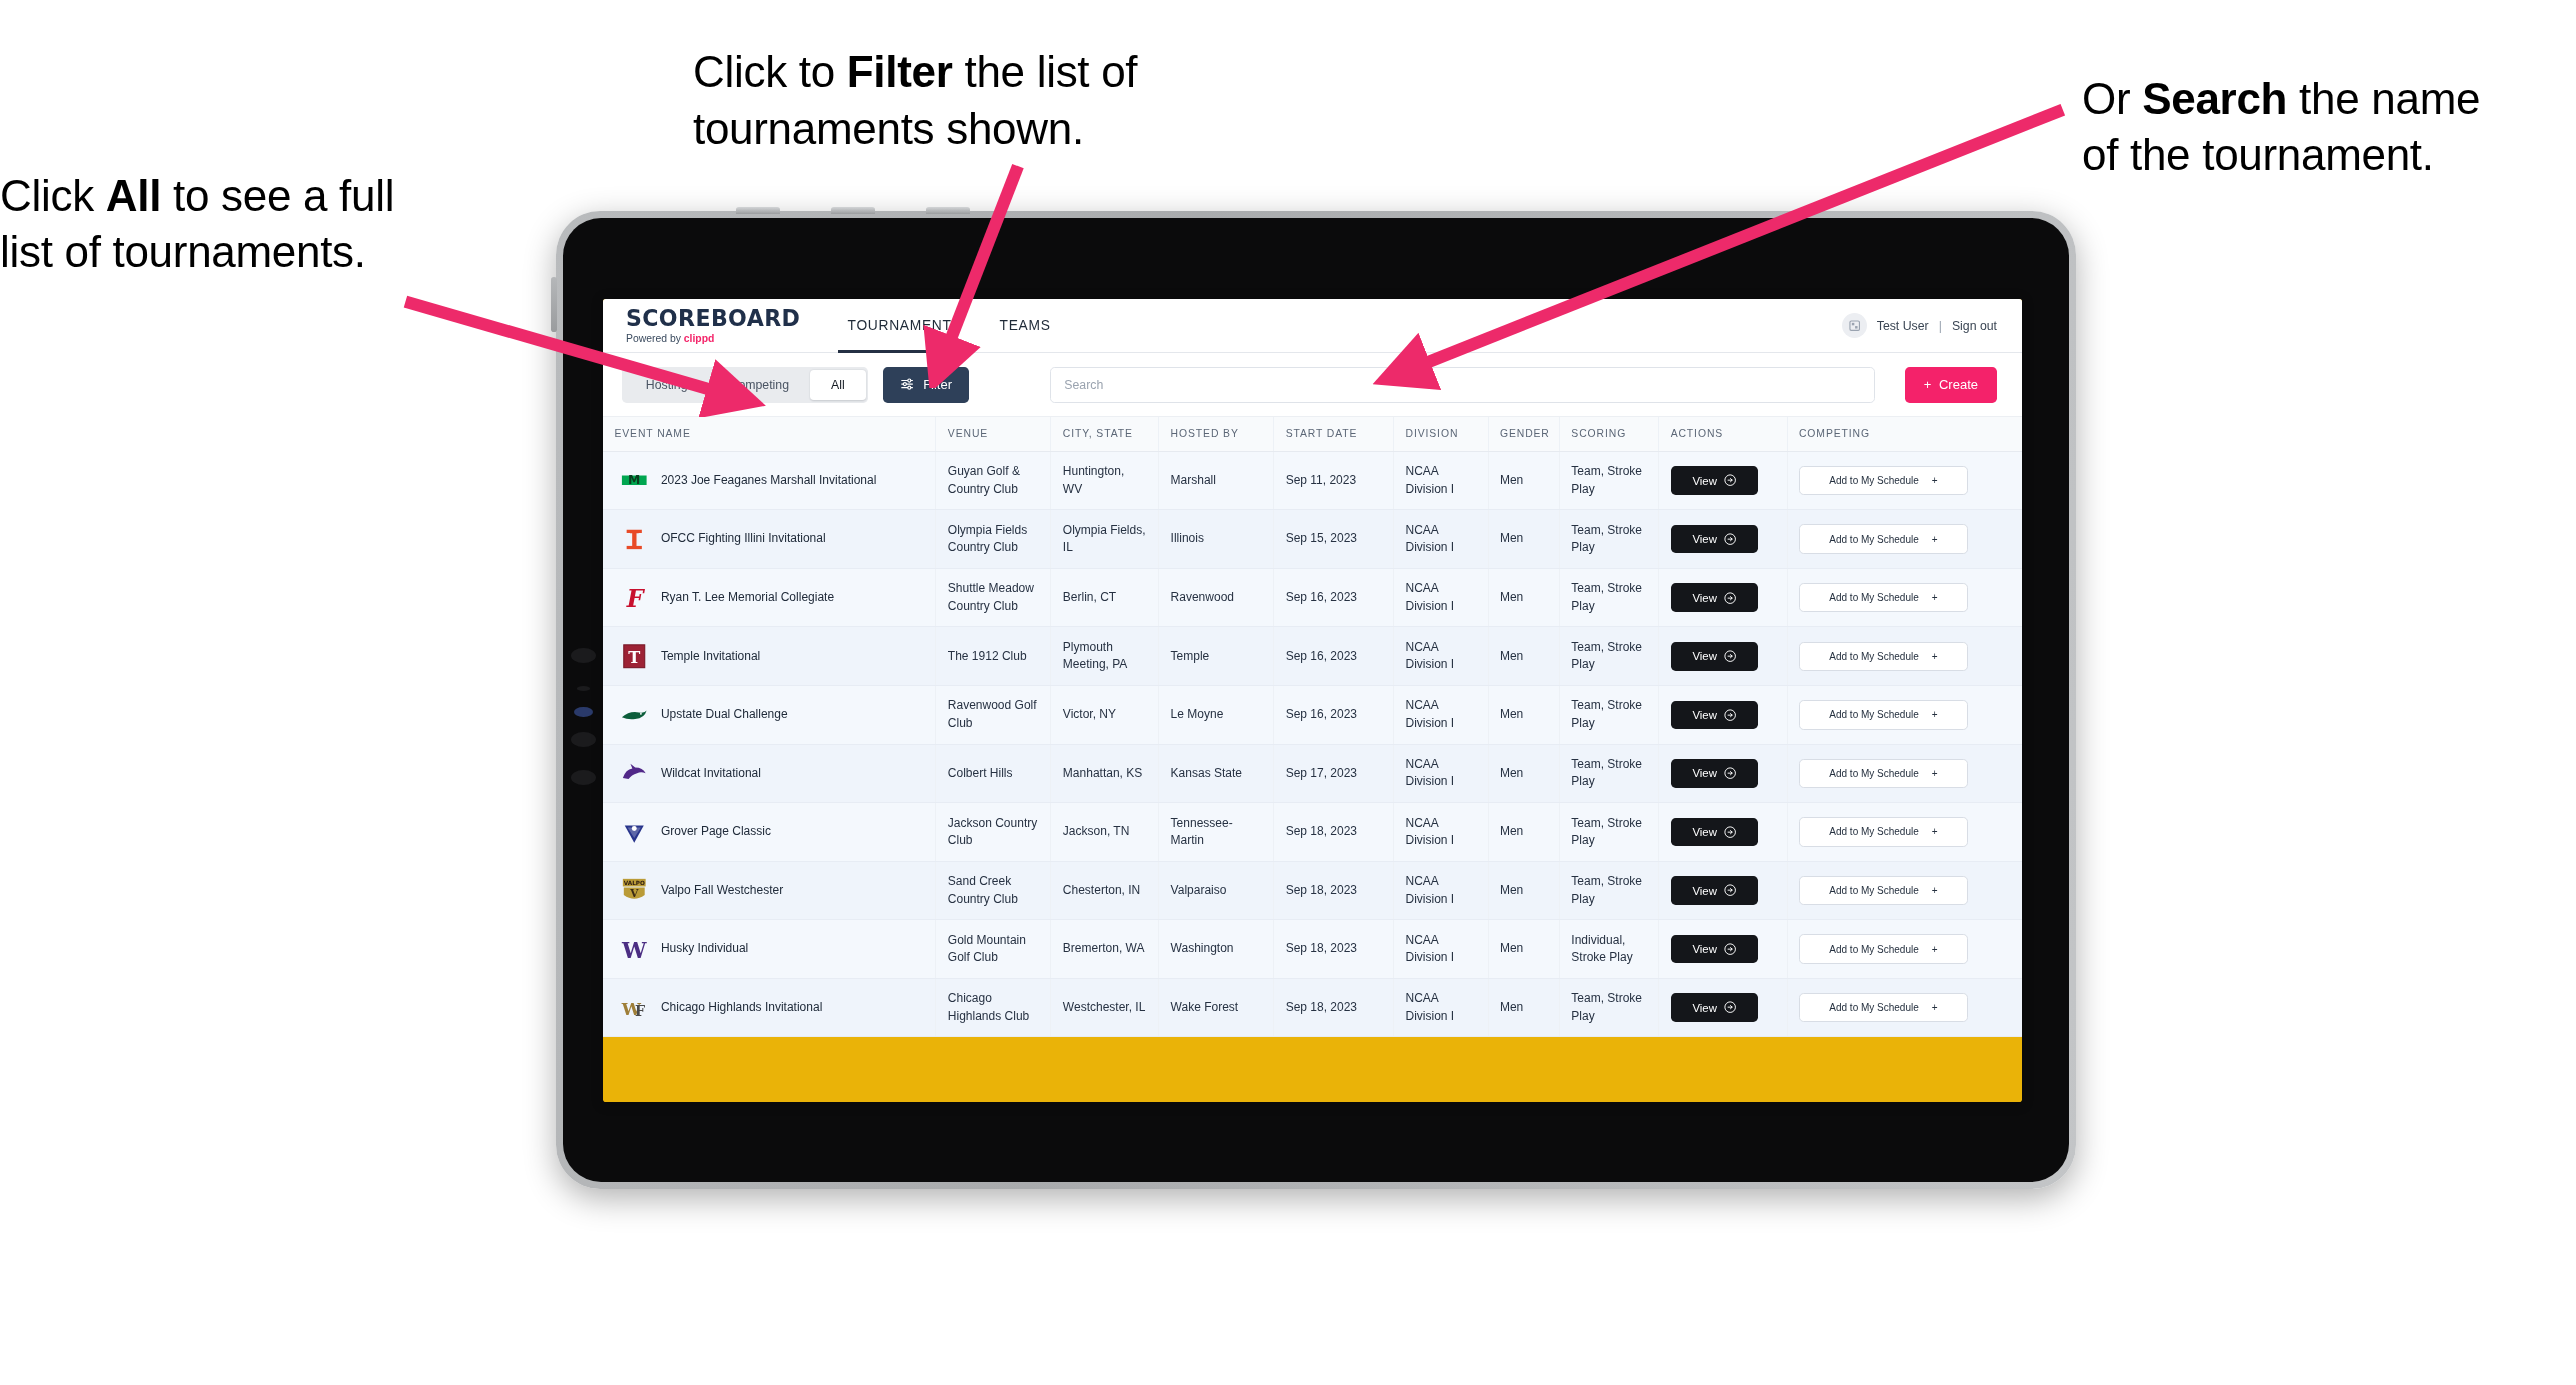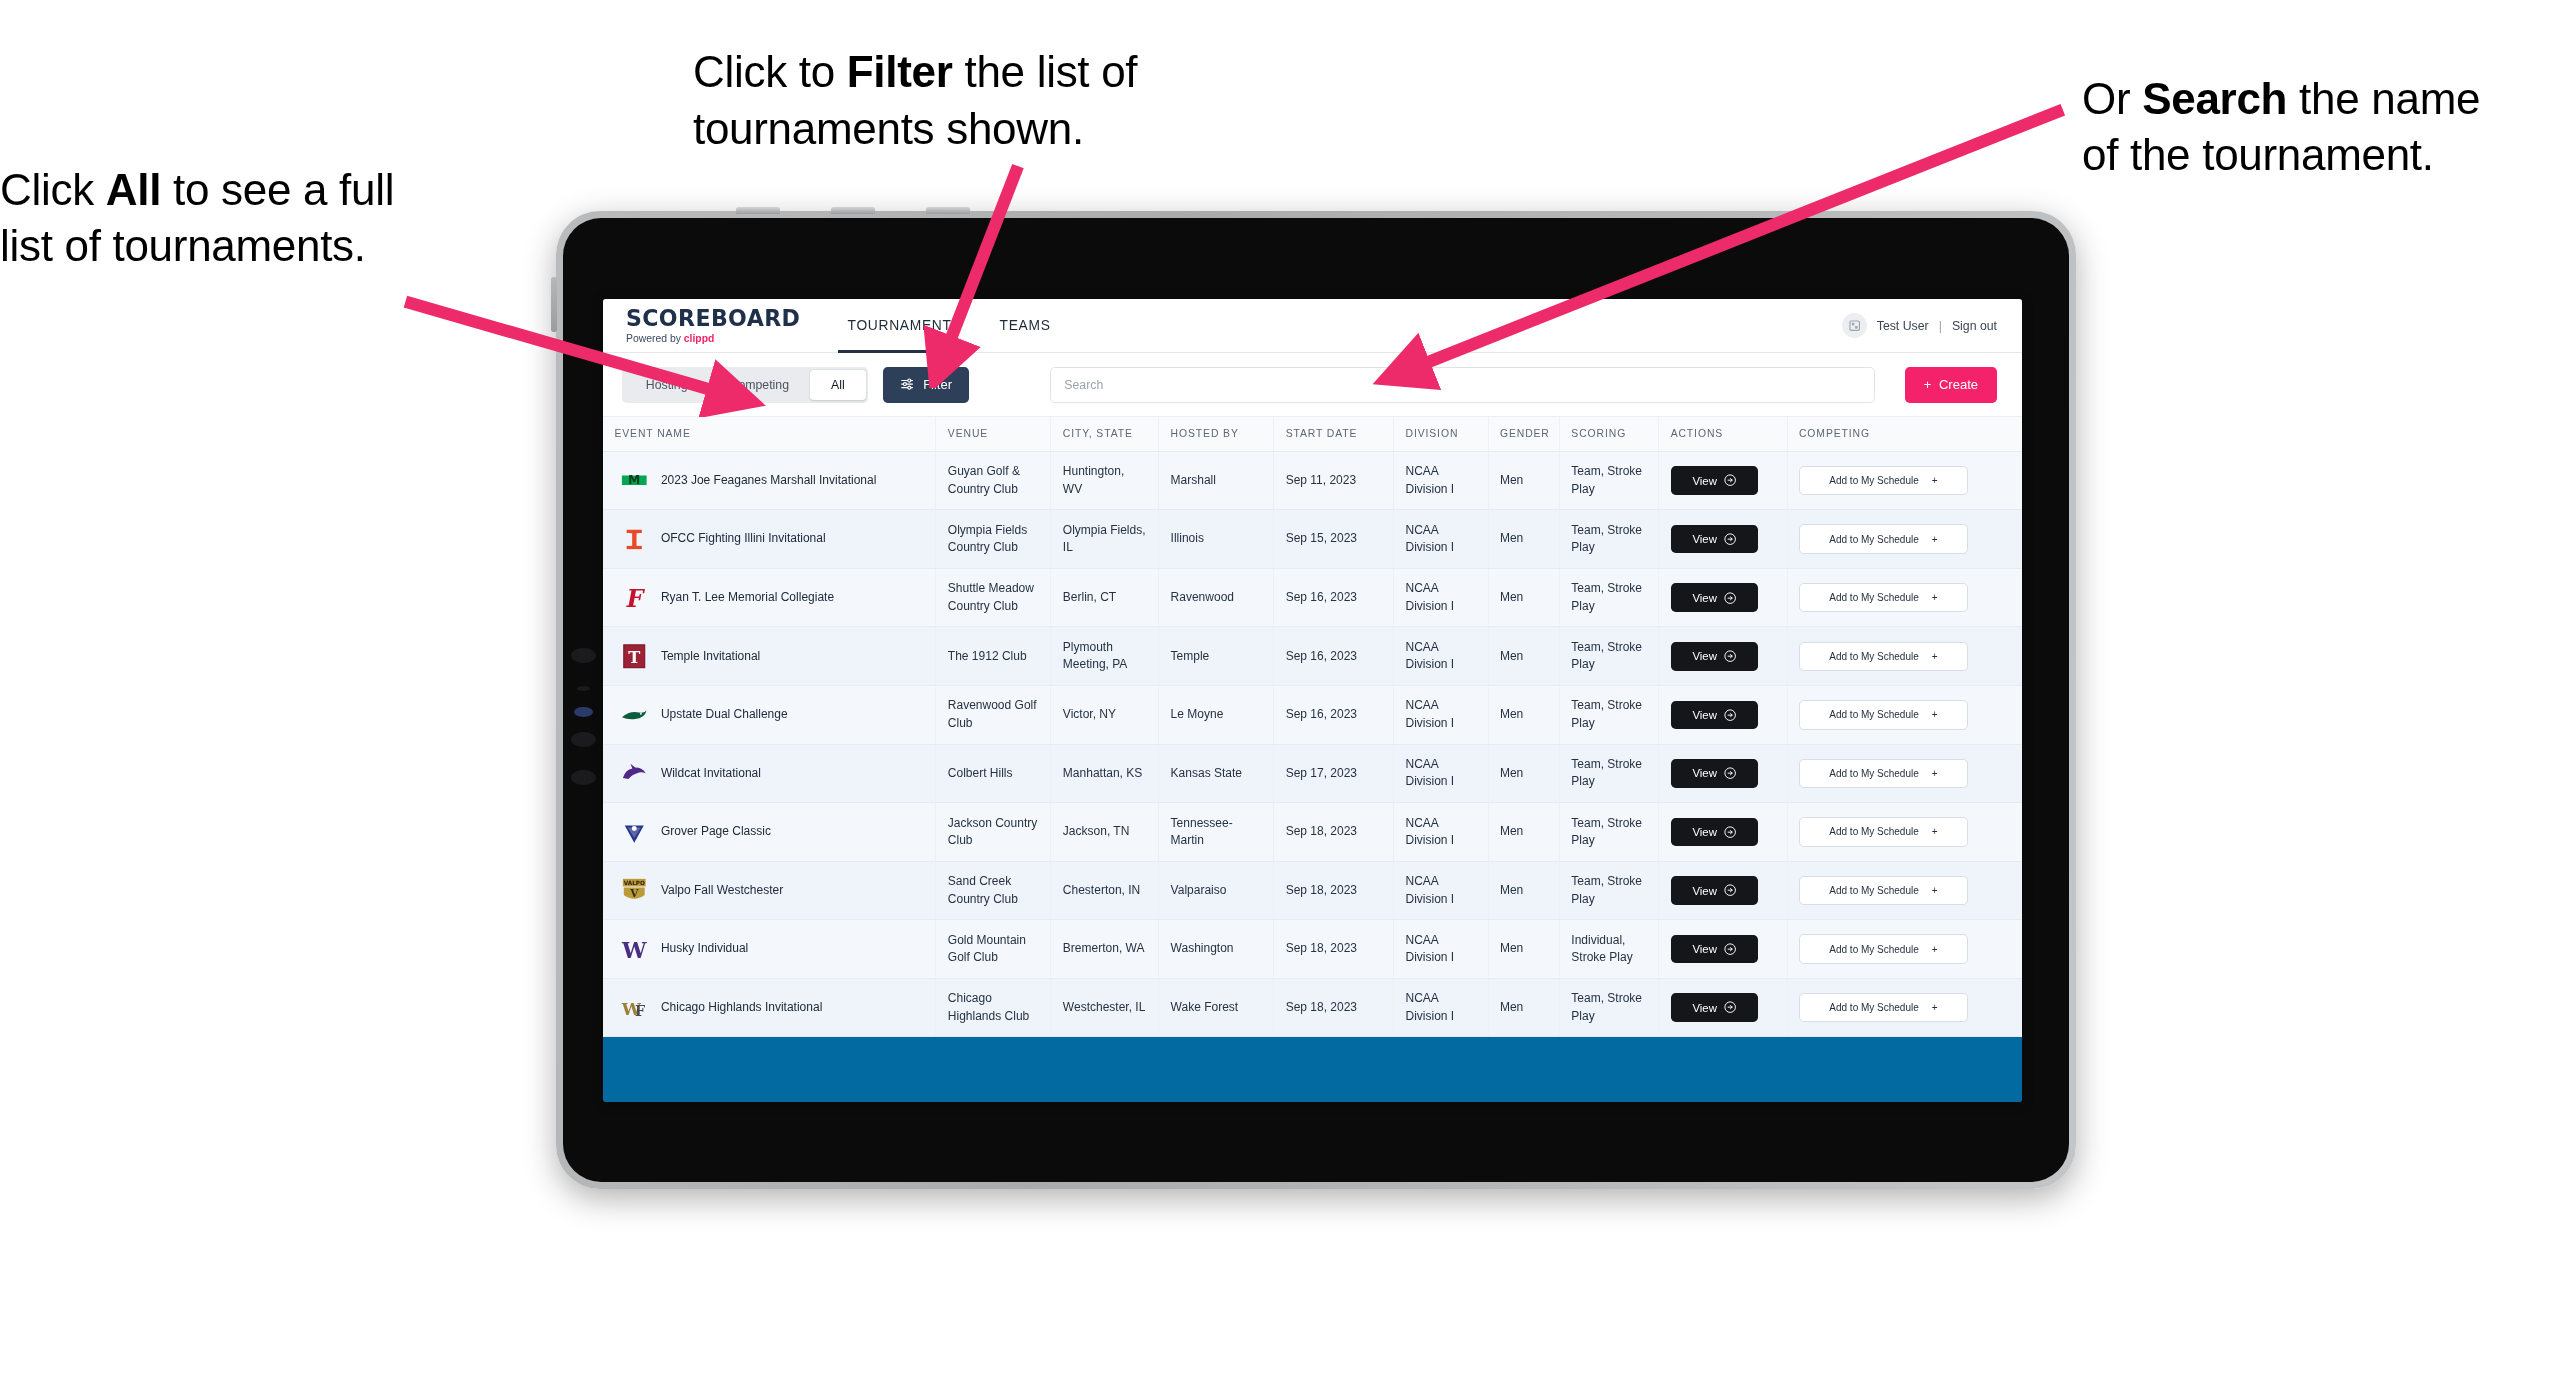--- a/index.html
+++ b/index.html
@@ -16,21 +16,21 @@
     position: absolute;
     color: #000000;
     font-size: 44px;
     line-height: 1.28;
     font-weight: 400;
     letter-spacing: -0.3px;
     z-index: 40;
   }
   .annot b { font-weight: 700; }
 
-  #annot-all      { left: 0px;    top: 162px; width: 446px; }
+  #annot-all      { left: 0px;    top: 168px; width: 446px; }
   #annot-filter   { left: 693px;  top: 11.4px;  width: 684px; margin-top: 33px; }
   #annot-search   { left: 2082px; top: 71px;  width: 446px; }
 
   .arrow { position: absolute; z-index: 45; }
 
   
   #tablet {
     position: absolute;
     left: 556px;
     top: 211px;
@@ -63,21 +63,21 @@
     border-radius: 50%;
   }
 
   
   #app {
     position: absolute;
     left: 603px;
     top: 299px;
     width: 1419px;
     height: 803px;
-    background: #0369a1;
+    background: #eab308;
     border-radius: 2.8px;
     overflow: hidden;
     z-index: 20;
     box-shadow: 0 1.9px 11.4px rgba(0,0,0,.25);
     font-family: "Liberation Sans", sans-serif;
   }
 
   
   #topbar {
     height: 54px;

